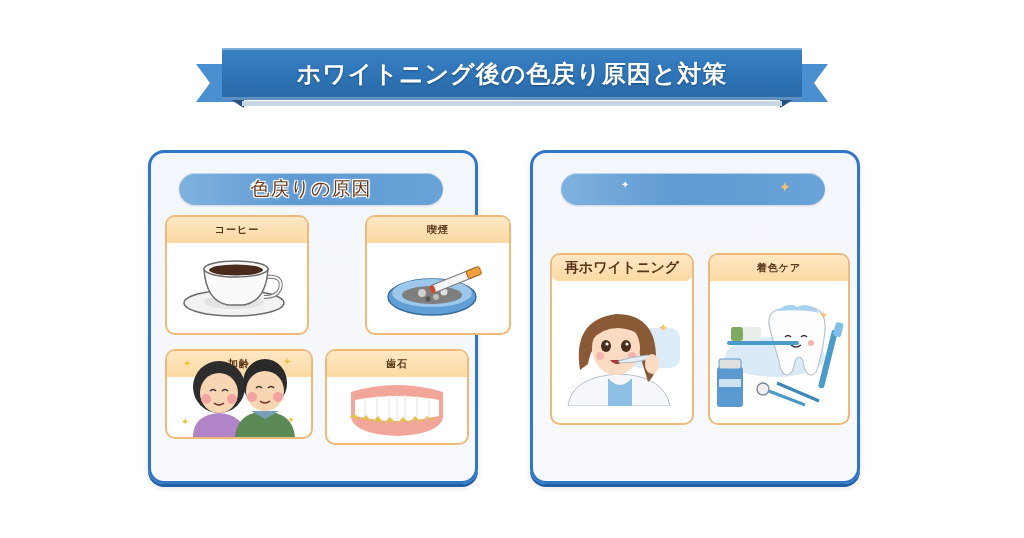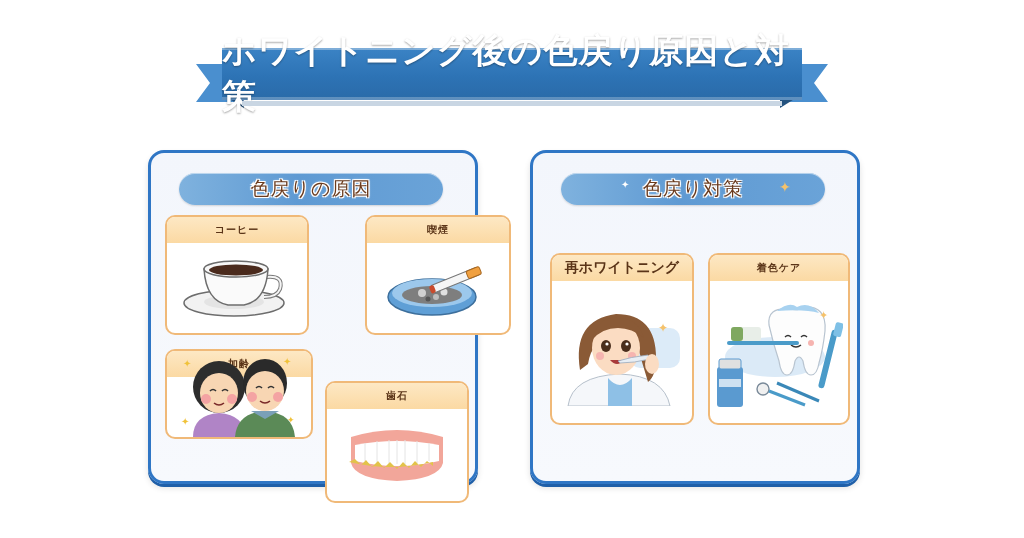--- a/index.html
+++ b/index.html
@@ -24,21 +24,21 @@
     position:absolute; left:26px; right:26px; top:2px; height:52px;
     background:linear-gradient(180deg,#3b83c5 0%,#2d73b5 55%,#2a6aa8 100%);
     box-shadow:inset 0 2px 0 rgba(255,255,255,0.35), inset 0 -3px 0 rgba(255,255,255,0.25);
     display:flex; align-items:center; justify-content:center;
   }
   .ribbon .band::after{
     content:""; position:absolute; left:20px; right:20px; bottom:-6px; height:5px;
     background:#c9d6e3; 
   }
   .ribbon .title {
-    color:#ffffff; font-weight:bold; font-size:34px; letter-spacing:1px;
+    color:#ffffff; font-weight:bold; font-size:24px; letter-spacing:1px;
     text-shadow:0 1px 2px rgba(0,0,0,0.35);
     font-family:Liberation Serif, serif;
   }
   
   .panel {
     position:absolute; top:150px; width:330px; height:334px;
     border:3px solid #2f76c5; border-radius:16px;
     background:linear-gradient(180deg,#f3f6fc 0%,#f7f9fd 100%);
     box-sizing:border-box;
     box-shadow: 0 3px 0 #1f5fa8, 0 4px 6px rgba(0,0,0,0.12);
@@ -148,21 +148,21 @@
         <path d="M77 43 q3 -3 6 0 M89 43 q3 -3 6 0" stroke="#333" stroke-width="1.6" fill="none"></path>
         <path d="M81 56 q5 4 10 0" stroke="#7a2a2a" stroke-width="1.6" fill="none"></path>
         <text x="4" y="22" fill="#f0c23a" font-size="10">✦</text>
         <text x="104" y="20" fill="#f0c23a" font-size="10">✦</text>
         <text x="2" y="80" fill="#f0c23a" font-size="10">✦</text>
         <text x="108" y="78" fill="#f0c23a" font-size="9">✦</text>
       </svg>
     </div>
   </div>
 
-  <div class="card" style="left:174px;top:196px;width:144px;height:122px;margin-top:32px;">
+  <div class="card" style="left:174px;top:196px;width:144px;height:96px;">
     <div class="card-head">歯石</div>
     <div class="card-body">
       <svg width="100" height="56" viewBox="0 0 100 56">
         <path d="M4 10 q46 -14 92 0 v26 q-4 16 -46 18 q-42 -2 -46 -18 z" fill="#f2a69a"></path>
         <path d="M8 18 q42 -8 84 0 v16 q-42 10 -84 0 z" fill="#ffffff"></path>
         <g stroke="#e4e4e4" stroke-width="1">
           <line x1="18" y1="16" x2="18" y2="34"></line>
             <line x1="30" y1="14" x2="30" y2="36"></line>
           <line x1="42" y1="13" x2="42" y2="37"></line>
             <line x1="50" y1="13" x2="50" y2="37"></line>
@@ -173,25 +173,24 @@
         <path d="M8 32 l6 6 l5 -5 l6 7 l6 -6 l6 7 l6 -6 l7 7 l6 -7 l6 6 l6 -7 l6 6 l6 -6 l6 5 v-4 q-42 10 -84 0 z" fill="#e2c34a"></path>
       </svg>
     </div>
   </div>
 </div>
 
 <div class="panel right">
   <div class="pill">
     <span class="sparkle" style="left:60px;top:6px;">✦</span>
     <span class="sparkle gold" style="left:218px;top:6px;">✦</span>
-    <span class="pill-text">色戻り対策</span>
   </div>
 
   <div class="card" style="left:17px;top:100px;width:144px;height:172px;">
-    <div class="card-head" style="font-size:14px;letter-spacing:0;">再ホワイトニング</div>
+    <div class="card-head" style="font-size:14px;letter-spacing:0;border-radius:7px;">再ホワイトニング</div>
     <div class="card-body">
       <svg width="124" height="108" viewBox="0 0 124 108">
         <rect x="70" y="30" width="50" height="40" rx="10" fill="#dcebf8"></rect>
         <path d="M8 108 q4 -30 52 -32 q44 2 50 32 z" fill="#f5f7fa" stroke="#b5bfca" stroke-width="1"></path>
         <path d="M48 80 q12 14 24 0 v28 h-24 z" fill="#8ec0e6"></path>
         <path d="M20 72 q-8 -50 36 -56 q40 0 40 44 q0 18 -8 24 l-6 -20 q-4 -24 -26 -26 q-24 2 -28 28 z" fill="#8a5a36"></path>
         <ellipse cx="56" cy="50" rx="24" ry="27" fill="#fbdcc2"></ellipse>
         <path d="M32 42 q6 -24 26 -22 q20 0 26 20 q-12 -10 -26 -10 q-16 0 -26 12 z" fill="#8a5a36"></path>
         <ellipse cx="46" cy="48" rx="5" ry="6" fill="#4a2e1c"></ellipse>
         <ellipse cx="66" cy="48" rx="5" ry="6" fill="#4a2e1c"></ellipse>

